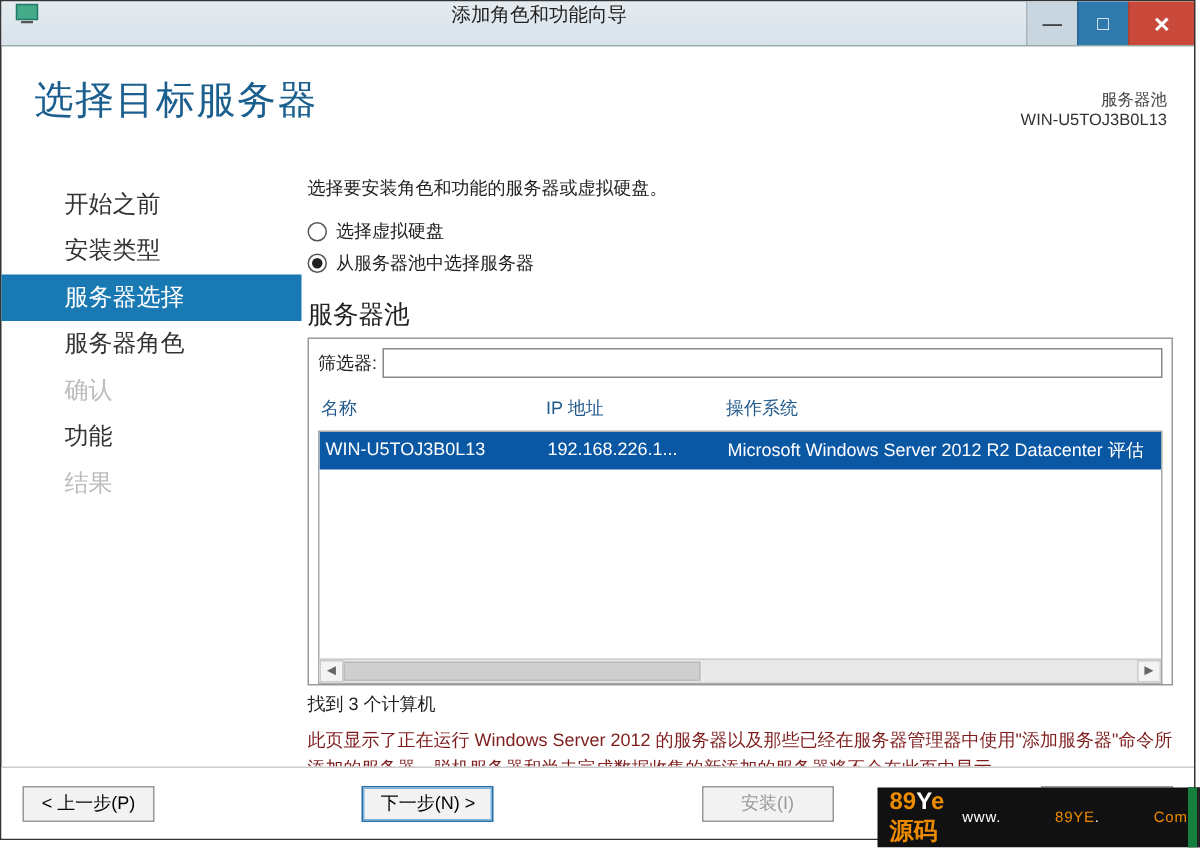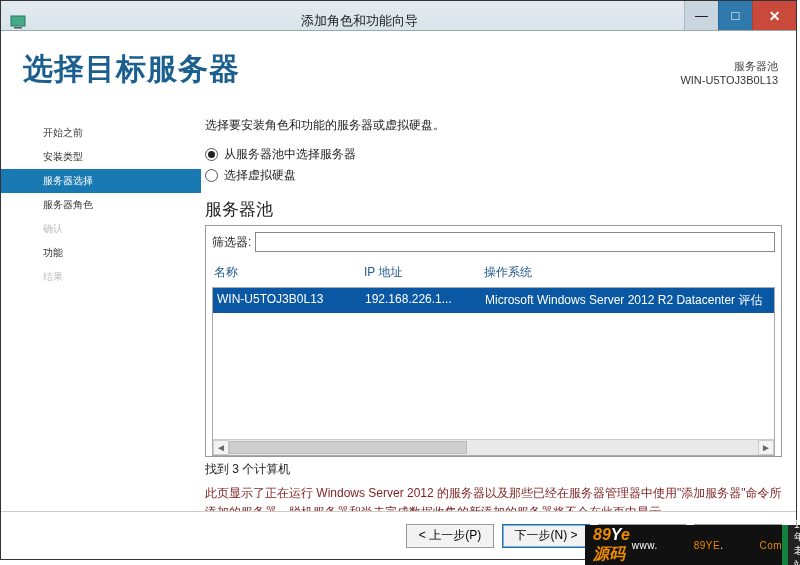--- a/index.html
+++ b/index.html
@@ -1,37 +1,37 @@
 <!DOCTYPE html>
 <html><head>
 <meta charset="utf-8">
 <style>
   * { box-sizing: border-box; margin: 0; padding: 0; }
   body { font-family: "Microsoft YaHei", "Segoe UI", sans-serif; font-size: 12px; background: #fff; width: 800px; height: 565px; overflow: hidden; position: relative; }
   .window { width: 797px; height: 560px; border: 1px solid #333; background: #fff; position: relative; }
 
-  .titlebar { height: 30px; background: linear-gradient(#e4ebf0,#d9e3eb); border-bottom: 1px solid #9aa; display: flex; align-items: flex-end; }
+  .titlebar { height: 30px; background: linear-gradient(#e4ebf0,#d9e3eb); border-bottom: 1px solid #9aa; display: flex; align-items: flex-start; }
   .titlebar .icon-area { width: 34px; display:flex; align-items:center; justify-content:center; }
   .titlebar .title { flex: 1; text-align: center; color: #222; font-size: 13px; }
   .titlebar .controls { display: flex; align-items: stretch; height: 100%; }
   .tbtn { width: 34px; display:flex; align-items:center; justify-content:center; border-left:1px solid rgba(0,0,0,0.15); font-size: 13px; cursor:pointer; }
   .tbtn.min { background: #c9d6e0; }
   .tbtn.max { background: #2f79ad; color:#fff; }
   .tbtn.close { background: #c94a3b; color:#fff; width:44px; font-size:14px; font-weight:bold; }
 
   .content-row { display:flex; height: 478px; }
 
   .head-area { padding: 18px 0 0 22px; height: 86px; display:flex; justify-content:space-between; }
-  .page-title { font-size: 30px; color: #1b5f8f; letter-spacing:1px; font-weight:700; }
+  .page-title { font-size: 26px; color: #1b5f8f; letter-spacing:1px; font-weight:400; }
   .target-box { text-align:right; padding: 10px 18px 0 0; font-size:11px; color:#555; }
   .target-box .line1 { color:#444; }
   .target-box .line2 { color:#333; }
 
   .sidebar { width: 200px; padding: 4px 0 0 0; }
-  .step { font-size: 10px; padding: 5px 8px 5px 42px; color:#333; cursor:pointer; }
+  .step { font-size: 16px; padding: 5px 8px 5px 42px; color:#333; cursor:pointer; }
   .step.active { background:#1979b3; color:#fff; }
   .step.disabled { color:#bbb; cursor:default; }
 
   .main { flex:1; padding: 0 14px 0 4px; color:#222; }
   .instr { font-size:12px; margin-bottom: 12px; }
   .radio-row { display:flex; align-items:center; margin: 2px 0 4px 0; font-size:12px; }
   .radio { width:13px; height:13px; border:1px solid #555; border-radius:50%; margin-right:6px; display:inline-flex; align-items:center; justify-content:center; background:#fff; }
   .radio.checked::after { content:''; width:7px; height:7px; background:#222; border-radius:50%; }
   .section-label { margin-top:14px; margin-bottom:4px; font-size:17px; }
 
@@ -45,27 +45,27 @@
   .row-sel { display:flex; background:#0a57a4; color:#fff; padding:4px 4px; font-size:12px; }
   .row-sel .c1 { width:148px; } .row-sel .c2 { width:120px; } .row-sel .c3 { flex:1; white-space:nowrap; }
   .hscroll { position:absolute; bottom:0; left:0; right:0; height:16px; background:#e9e9e9; border-top:1px solid #ccc; display:flex; }
   .hscroll .arrow { width:16px; text-align:center; color:#666; font-size:10px; line-height:14px; border:1px solid #ccc; background:#f3f3f3; }
   .hscroll .track { flex:1; position:relative; }
   .hscroll .thumb { position:absolute; left:0; top:1px; bottom:1px; width:45%; background:#cfcfcf; border:1px solid #bbb; }
 
   .count-text { margin:4px 0 6px 0; font-size:12px; }
   .note-text { font-size:12px; color:#7f1d1d; line-height:1.55; }
 
-  .footer { height: 48px; border-top:1px solid #ccc; display:flex; align-items:center; justify-content:flex-end; padding: 0 14px; gap:8px; position:absolute; bottom:0; left:0; right:0; background:#fff; }
+  .footer { height: 48px; border-top:1px solid #ccc; display:flex; align-items:center; justify-content:space-between; padding: 0 14px; gap:8px; position:absolute; bottom:0; left:0; right:0; background:#fff; }
   .btn { min-width:88px; height:24px; border:1px solid #999; background:#f2f2f2; font-size:12px; padding:0 10px; cursor:pointer; }
   .btn.primary { border-color:#2b6ea3; box-shadow: inset 0 0 0 1px #77b3de; }
   .btn[disabled] { color:#999; cursor:default; }
 
   .watermark { position:absolute; right:0; bottom:0; width: 215px; height:40px; background:#111; color:#fff; display:flex; align-items:center; font-size:10px; }
-  .wm-logo { font-weight:bold; font-size:16px; margin:0 2px 0 8px;font-style:italic; }
+  .wm-logo { font-weight:bold; font-size:16px; margin:0 12px 0 8px; }
   .wm-logo .b89 { color:#ec8a00; }
   .wm-logo .ye { color:#fff; }
   .wm-logo .cn { color:#ec8a00; }
   .wm-url { font-size:10px; letter-spacing:0.5px; }
   .wm-url .o { color:#ec8a00;margin-left:36px; }
   .wm-right { background:#222; border-left:6px solid #15803d; padding:0 6px; font-size:10px; margin-left:auto; height:100%; display:flex; align-items:center; }
 </style>
 </head>
 <body>
 
@@ -101,26 +101,26 @@
       <div class="step">服务器角色</div>
       <div class="step disabled">确认</div>
       <div class="step">功能</div>
       <div class="step disabled">结果</div>
     </div>
 
     <div class="main">
       <div class="instr">选择要安装角色和功能的服务器或虚拟硬盘。</div>
 
       <div class="radio-row">
+        <span class="radio"></span>
+        <span>选择虚拟硬盘</span>
+      </div>
+      <div class="radio-row">
         <span class="radio checked"></span>
         <span>从服务器池中选择服务器</span>
-      </div>
-      <div class="radio-row">
-        <span class="radio"></span>
-        <span>选择虚拟硬盘</span>
       </div>
 
       <div class="section-label">服务器池</div>
 
       <div class="pool-box">
         <div class="filter-row">
           <label>筛选器:</label>
           <input class="filter-input" type="text" value="" style="">
         </div>
         <div class="thead">

